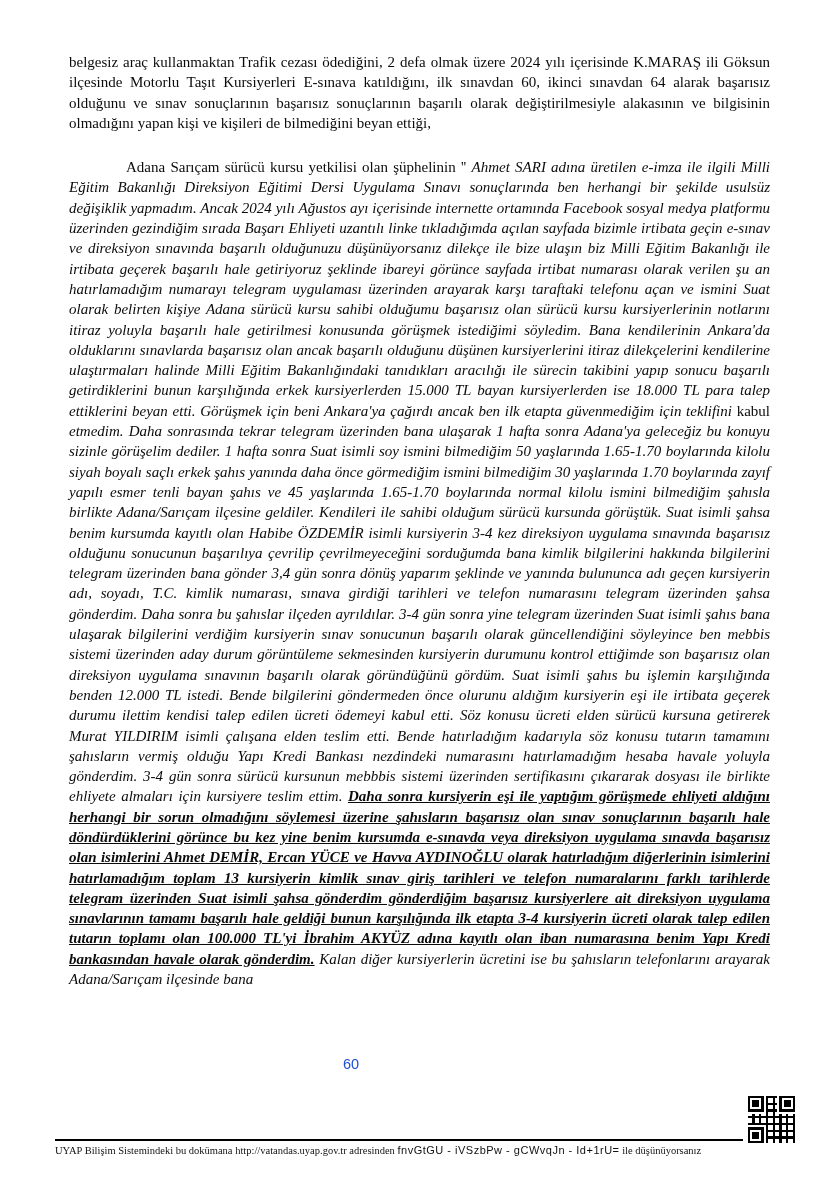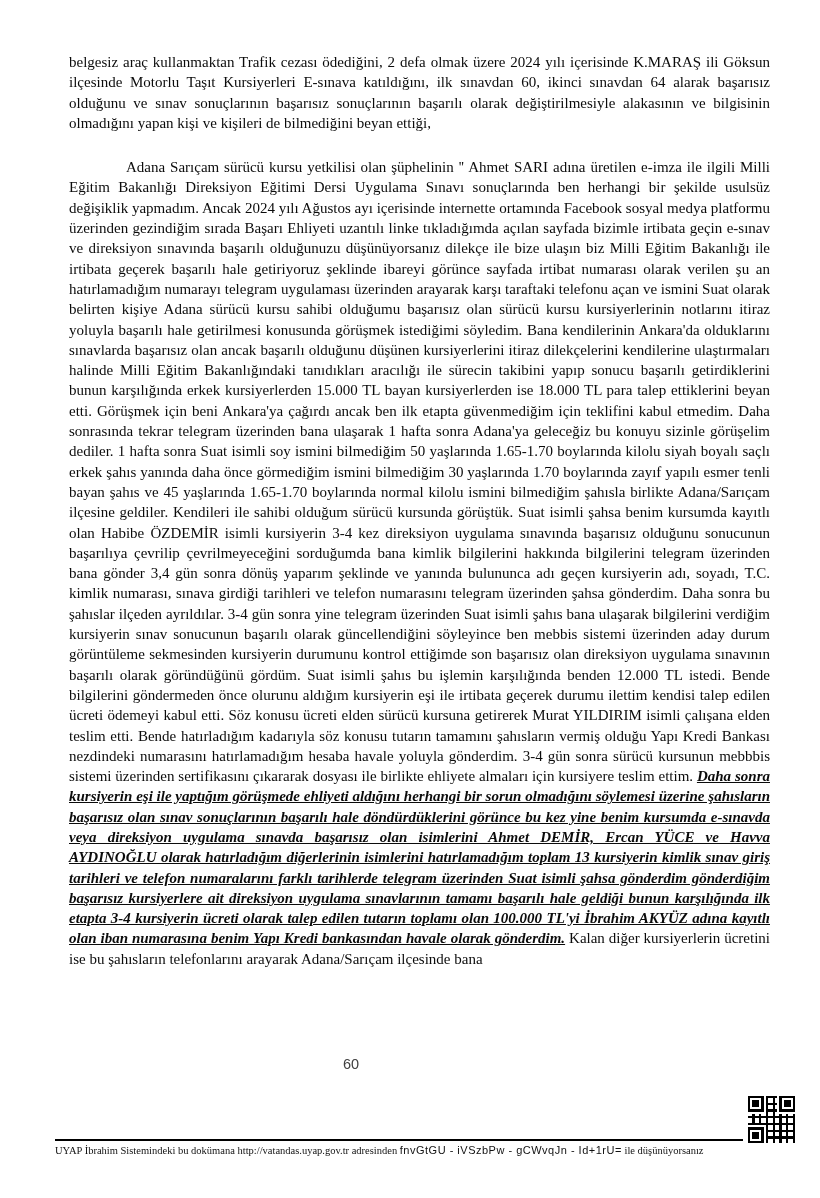--- a/index.html
+++ b/index.html
@@ -29,32 +29,32 @@
   }
   .intro-para { margin-bottom: 24px; }
   .heading {
     font-size: 15.5px;
     font-weight: bold;
     font-family: "Liberation Serif", serif;
     margin-bottom: 2px;
     letter-spacing: 0.2px;
   }
   .statement { text-indent: 57px; }
-  .it  { }
+  .it  { font-style: italic; }
   .up  { font-style: normal; }
   .bi  { font-style: italic; font-weight: bold; text-decoration: underline; }
   .page-number {
     position: absolute;
     top: 1056px;
     left: 0;
     width: 702px;
     text-align: center;
     font-family: "Liberation Sans", sans-serif;
     font-size: 14.5px;
-    color: #404040;
+    color: #1d4ed8;
   }
   .qr {
     position: absolute;
     left: 748px;
     top: 1096px;
     width: 47px;
     height: 47px;
   }
   .footer-rule {
     position: absolute;
@@ -253,15 +253,15 @@
         <rect x="8" y="20" width="1" height="1"></rect>
         <rect x="11" y="20" width="1" height="1"></rect>
         <rect x="14" y="20" width="1" height="1"></rect>
         <rect x="17" y="20" width="1" height="1"></rect>
         <rect x="20" y="20" width="1" height="1"></rect>
       </g>
   </svg>
 
   <div class="footer-rule"></div>
 
-  <div class="footer"><span>UYAP İbrahim Sistemindeki bu dokümana http://vatandas.uyap.gov.tr adresinden </span><span class="code">fnvGtGU - iVSzbPw - gCWvqJn - Id+1rU=</span><span> ile düşünüyorsanız</span></div>
+  <div class="footer"><span>UYAP Bilişim Sistemindeki bu dokümana http://vatandas.uyap.gov.tr adresinden </span><span class="code">fnvGtGU - iVSzbPw - gCWvqJn - Id+1rU=</span><span> ile düşünüyorsanız</span></div>
 
 </div>
 
 </body></html>

